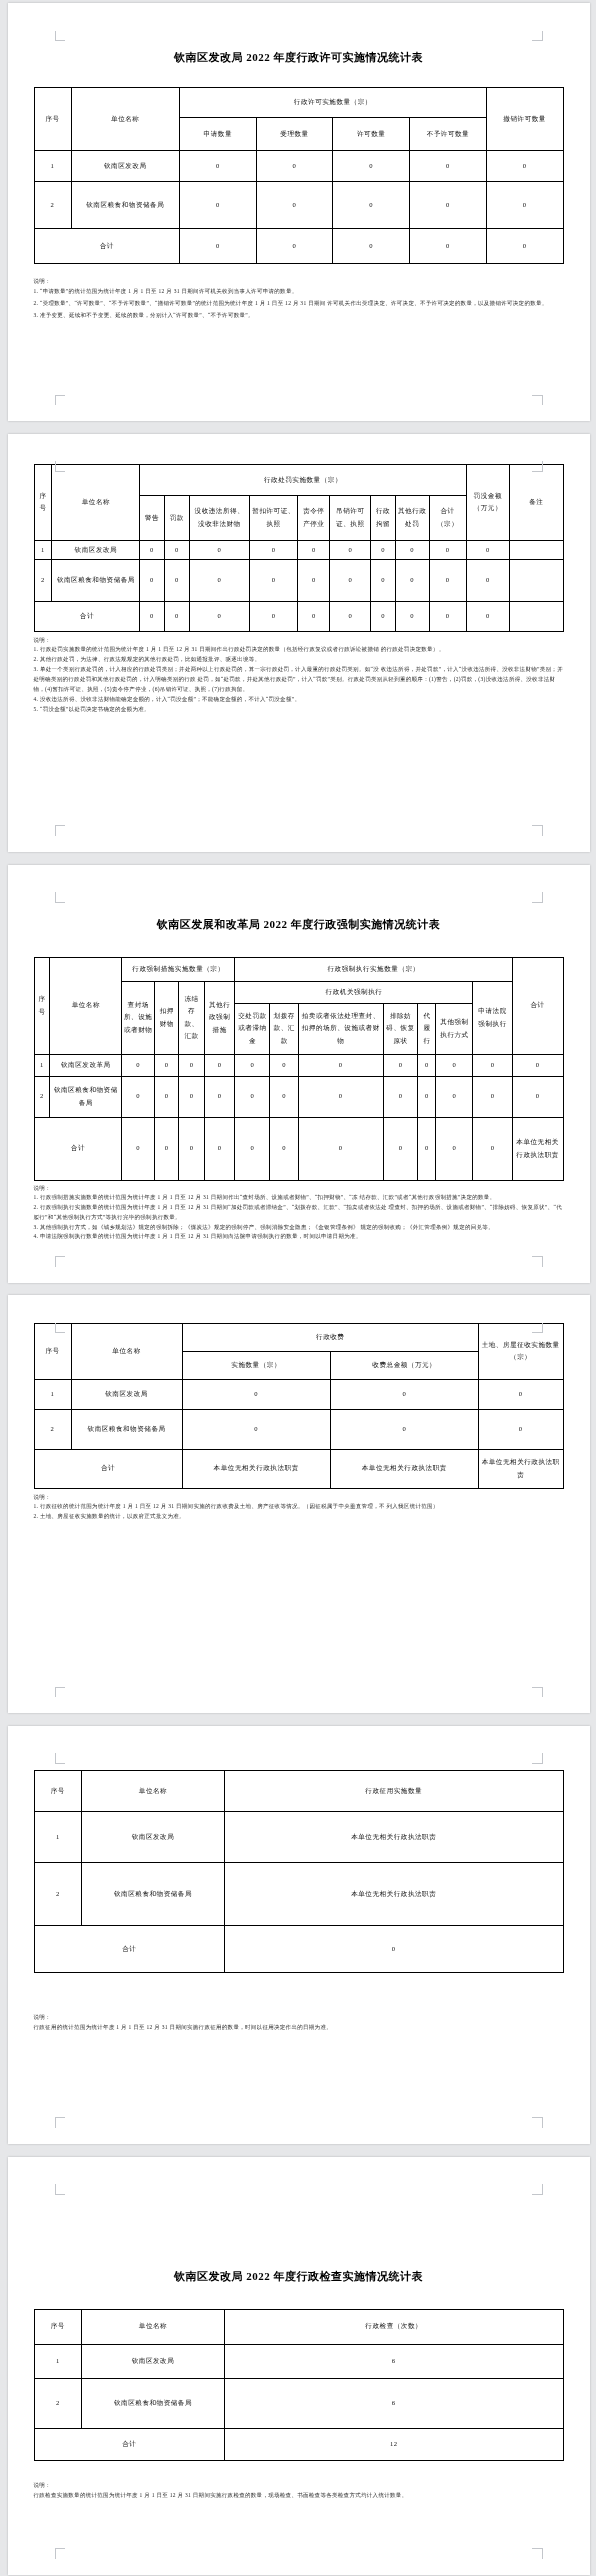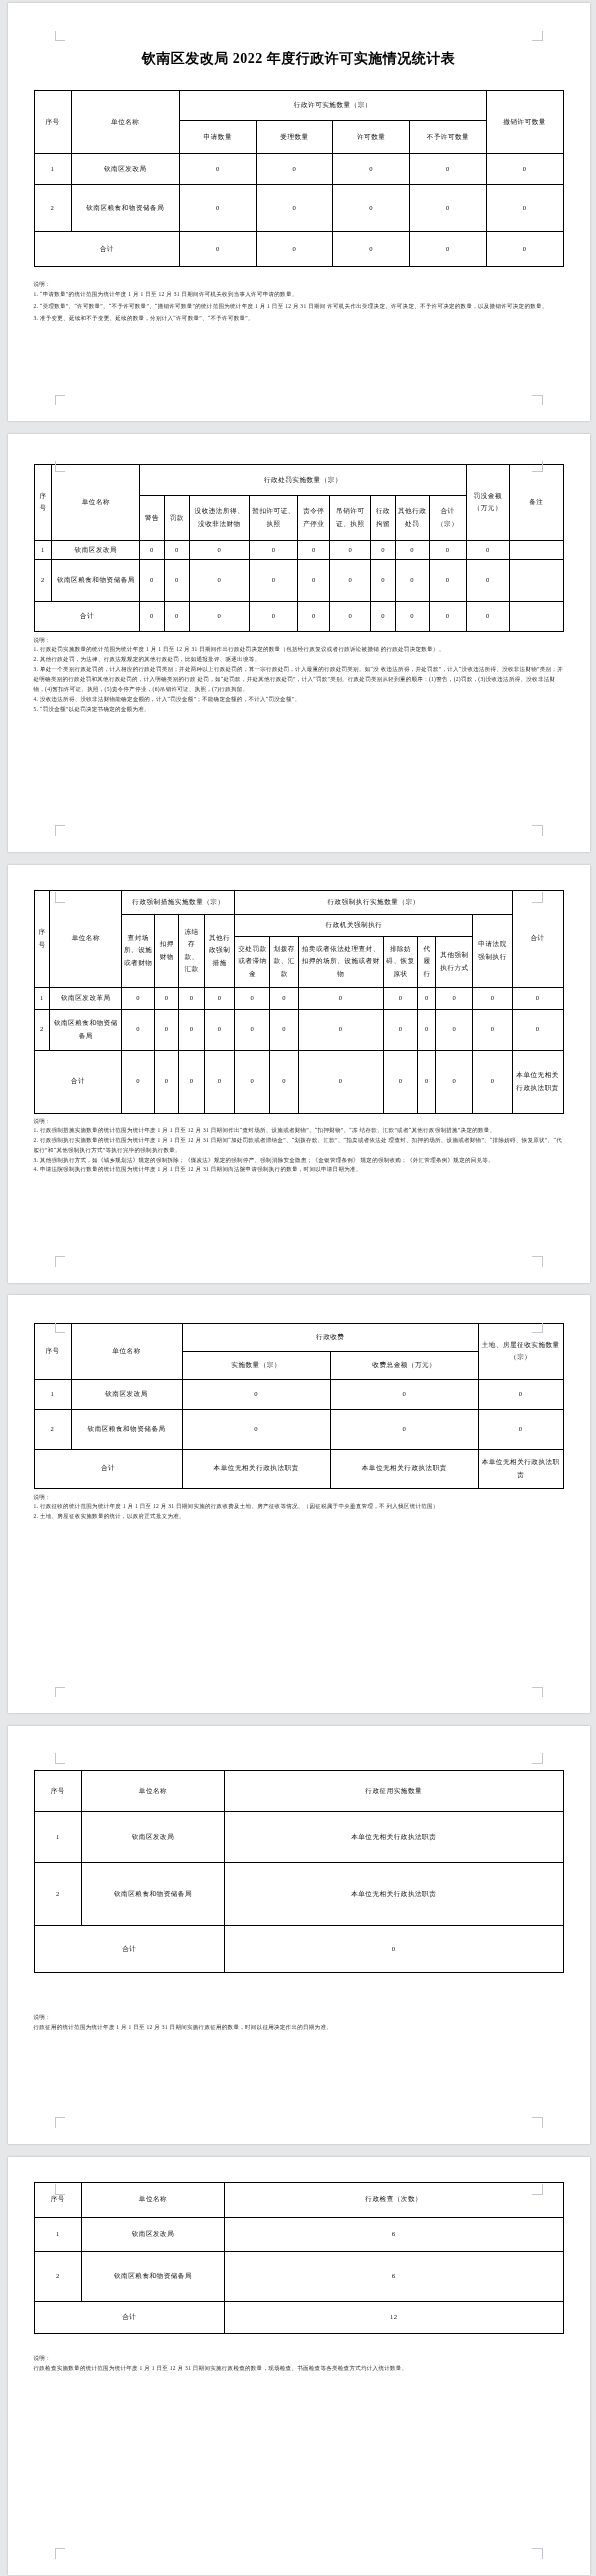--- a/index.html
+++ b/index.html
@@ -19,21 +19,21 @@
   }
   .page:last-child { margin-bottom:0; }
   
   .mark { position:absolute; width:10.6px; height:10.6px; border:0 solid #c3c6cb; }
   .mark.tl { left:47px;  top:27.5px;    border-left-width:0.5px; border-bottom-width:0.5px; }
   .mark.tr { right:47px; top:27.5px;    border-right-width:0.5px; border-bottom-width:0.5px; }
   .mark.bl { left:47px;  bottom:16px; border-left-width:0.5px; border-top-width:0.5px; }
   .mark.br { right:47px; bottom:16px; border-right-width:0.5px; border-top-width:0.5px; }
 
   .title {
-    text-align:center; font-weight:bold; font-size:14px;
+    text-align:center; font-weight:bold; font-size:11px;
     letter-spacing:0.5px; color:#000;
   }
   table.stat {
     width:530px; margin:0 auto; border-collapse:collapse;
     table-layout:fixed; border:1.1px solid #000;
   }
   table.stat th, table.stat td {
     border:0.5px solid #000;
     border-top-width:1.1px; border-bottom-width:1.1px;
     text-align:center; vertical-align:middle;
@@ -223,20 +223,21 @@
     <div class="item">4.  没收违法所得、没收非法财物能确定金额的，计入“罚没金额”；不能确定金额的，不计入“罚没金额”。</div>
     <div class="item">5.  “罚没金额”以处罚决定书确定的金额为准。</div>
   </div>
 </div>
 
 <div class="page p3">
   <i class="mark tl"></i>
     <i class="mark tr"></i>
   <i class="mark bl"></i>
     <i class="mark br"></i>
+  <div class="title">钦南区发展和改革局 2022 年度行政强制实施情况统计表</div>
   <table class="stat small-head">
     <colgroup>
         <col style="width:3.0%">
         <col style="width:13.6%">
         <col style="width:6.2%">
         <col style="width:4.6%">
         <col style="width:4.8%">
         <col style="width:5.8%">
         <col style="width:6.6%">
         <col style="width:5.4%">
@@ -425,20 +426,21 @@
     <div class="lbl">说明：</div>
     <div class="item">行政征用的统计范围为统计年度 1 月 1 日至 12 月 31 日期间实施行政征用的数量，时间以征用决定作出的日期为准。</div>
   </div>
 </div>
 
 <div class="page p6">
   <i class="mark tl"></i>
     <i class="mark tr"></i>
   <i class="mark bl"></i>
     <i class="mark br"></i>
+  <div class="title">钦南区发改局 2022 年度行政检查实施情况统计表</div>
   <table class="stat">
     <colgroup>
         <col style="width:9%">
         <col style="width:27%">
         <col style="width:64%">
       </colgroup>
     <thead>
       <tr style="height:35px">
         <th>序号</th>
         <th>单位名称</th>

